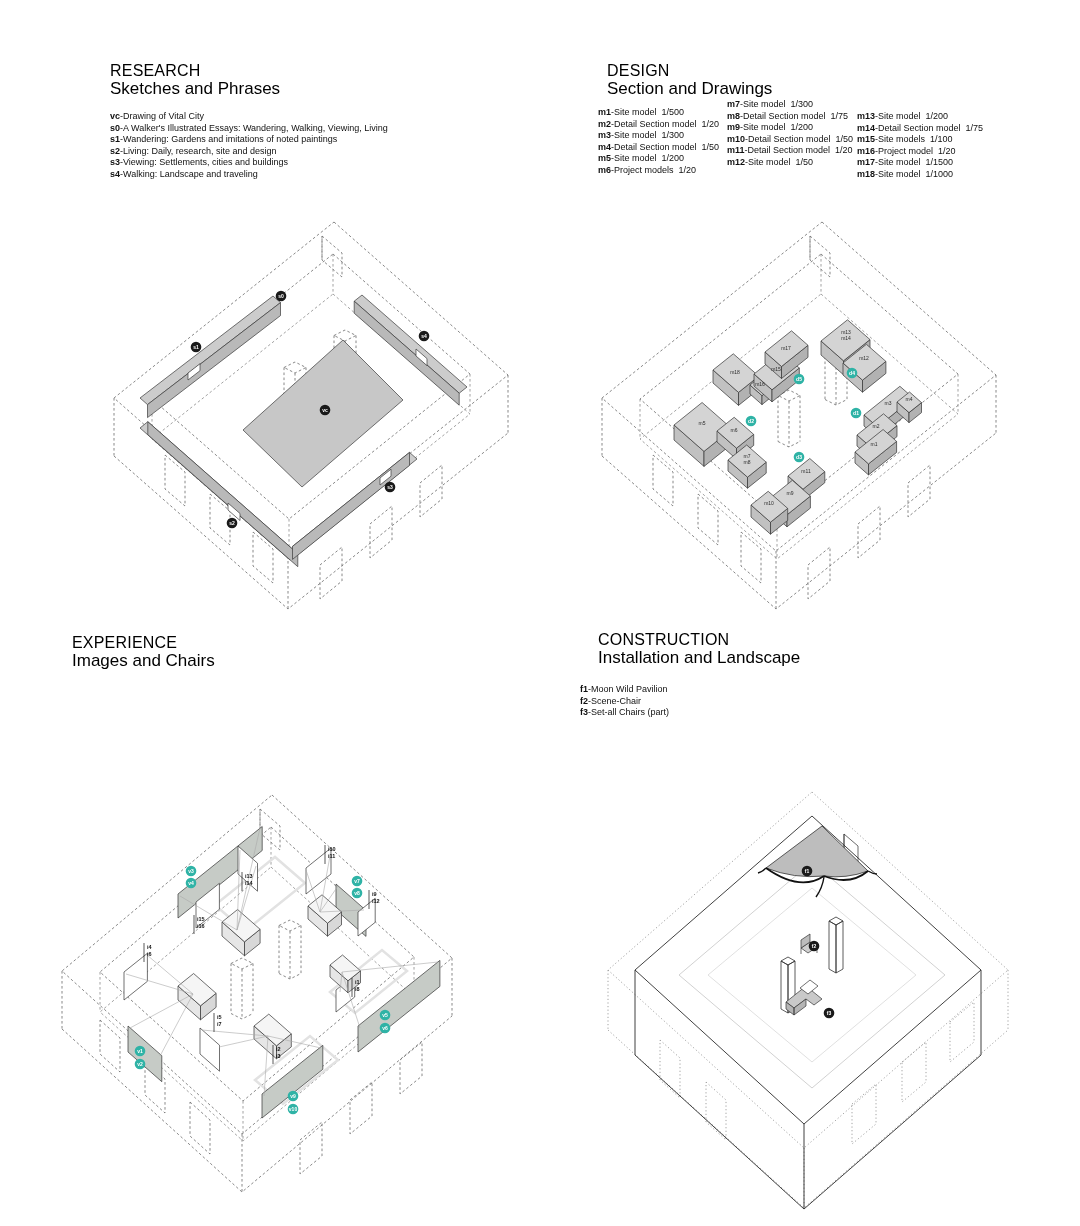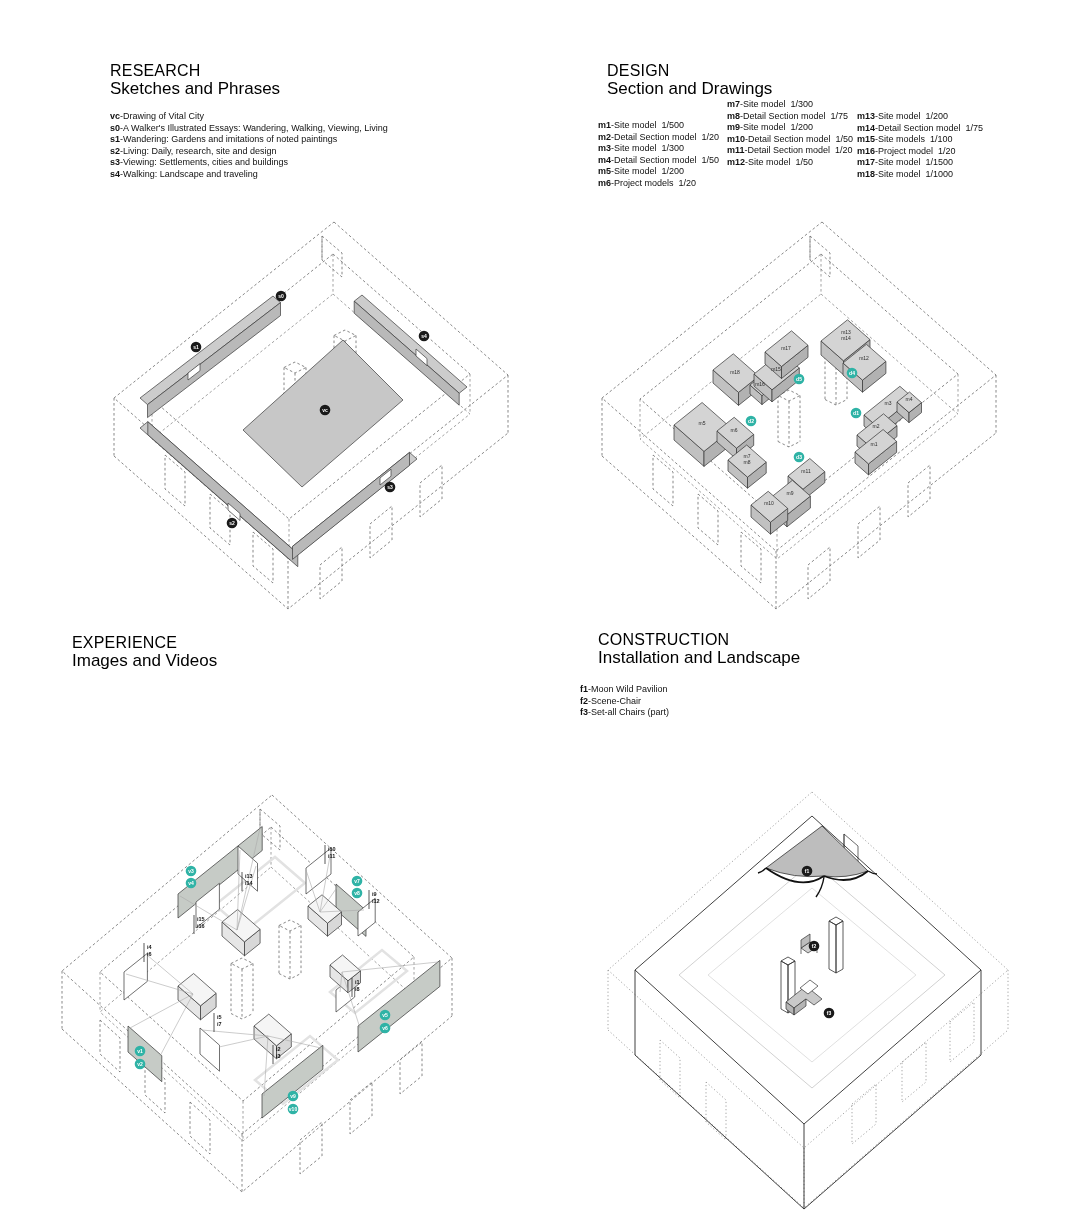--- a/index.html
+++ b/index.html
@@ -25,21 +25,21 @@
     <div><b>s1</b>-Wandering: Gardens and imitations of noted paintings</div>
     <div><b>s2</b>-Living: Daily, research, site and design</div>
     <div><b>s3</b>-Viewing: Settlements, cities and buildings</div>
     <div><b>s4</b>-Walking: Landscape and traveling</div>
   </div>
 
 <div class="hdr" style="left:607px;top:62px">
   <div class="t">DESIGN</div>
   <div class="s">Section and Drawings</div>
 </div>
-<div class="legend" style="left:598px;top:120px" id="design-col-0">
+<div class="legend" style="left:598px;top:107px" id="design-col-0">
     <div><b>m1</b>-Site model&nbsp;&nbsp;1/500</div>
     <div><b>m2</b>-Detail Section model&nbsp;&nbsp;1/20</div>
     <div><b>m3</b>-Site model&nbsp;&nbsp;1/300</div>
     <div><b>m4</b>-Detail Section model&nbsp;&nbsp;1/50</div>
     <div><b>m5</b>-Site model&nbsp;&nbsp;1/200</div>
     <div><b>m6</b>-Project models&nbsp;&nbsp;1/20</div>
   </div>
 <div class="legend" style="left:727px;top:99px" id="design-col-1">
     <div><b>m7</b>-Site model&nbsp;&nbsp;1/300</div>
     <div><b>m8</b>-Detail Section model&nbsp;&nbsp;1/75</div>
@@ -52,21 +52,21 @@
     <div><b>m13</b>-Site model&nbsp;&nbsp;1/200</div>
     <div><b>m14</b>-Detail Section model&nbsp;&nbsp;1/75</div>
     <div><b>m15</b>-Site models&nbsp;&nbsp;1/100</div>
     <div><b>m16</b>-Project model&nbsp;&nbsp;1/20</div>
     <div><b>m17</b>-Site model&nbsp;&nbsp;1/1500</div>
     <div><b>m18</b>-Site model&nbsp;&nbsp;1/1000</div>
   </div>
 
 <div class="hdr" style="left:72px;top:634px">
   <div class="t">EXPERIENCE</div>
-  <div class="s">Images and Videos</div>
+  <div class="s">Images and Chairs</div>
 </div>
 
 <div class="hdr" style="left:598px;top:631px">
   <div class="t">CONSTRUCTION</div>
   <div class="s">Installation and Landscape</div>
 </div>
 <div class="legend" style="left:580px;top:684px" id="construction-legend">
     <div><b>f1</b>-Moon Wild Pavilion</div>
     <div><b>f2</b>-Scene-Chair</div>
     <div><b>f3</b>-Set-all Chairs (part)</div>

